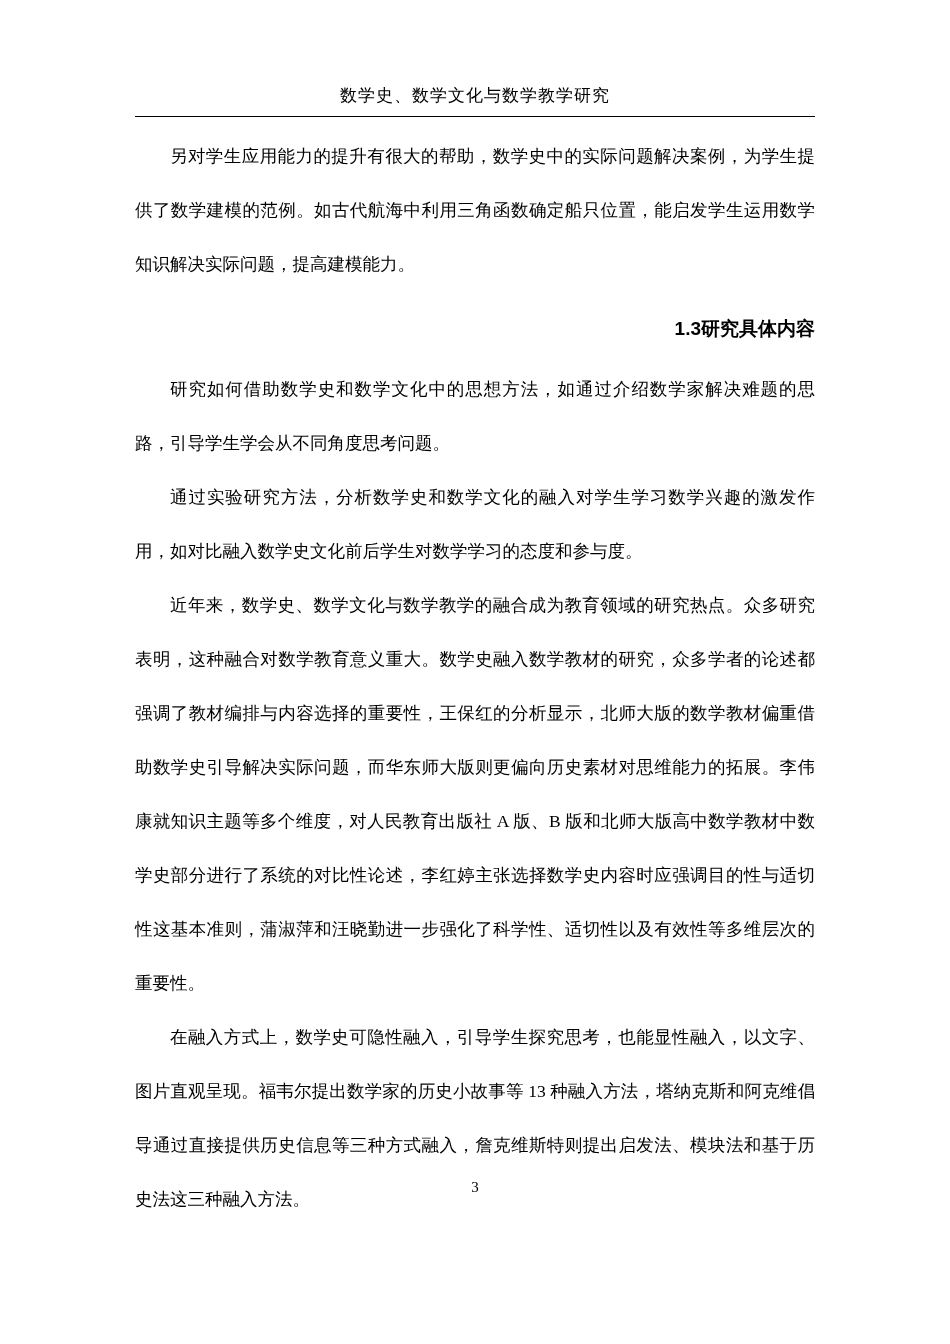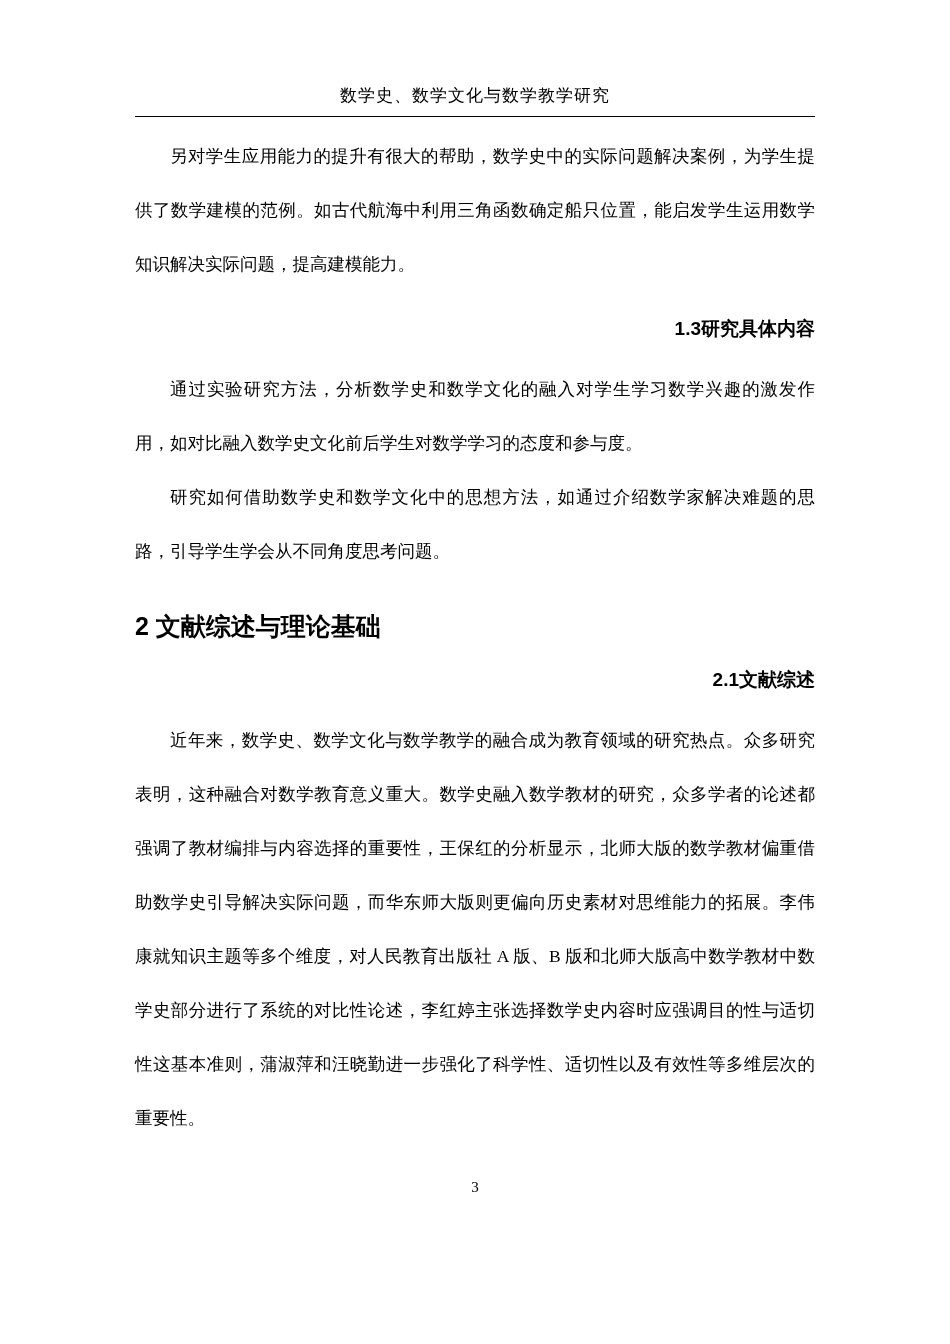--- a/index.html
+++ b/index.html
@@ -69,29 +69,28 @@
   <div class="header">
     <span>数学史、数学文化与数学教学研究</span>
   </div>
 
   <div class="content">
 
     <p class="body">另对学生应用能力的提升有很大的帮助，数学史中的实际问题解决案例，为学生提供了数学建模的范例。如古代航海中利用三角函数确定船只位置，能启发学生运用数学知识解决实际问题，提高建模能力。</p>
 
     <h3 class="section">1.3研究具体内容</h3>
 
+    <p class="body">研究如何借助数学史和数学文化中的思想方法，如通过介绍数学家解决难题的思路，引导学生学会从不同角度思考问题。</p>
+
     <p class="body">通过实验研究方法，分析数学史和数学文化的融入对学生学习数学兴趣的激发作用，如对比融入数学史文化前后学生对数学学习的态度和参与度。</p>
 
-    <p class="body">研究如何借助数学史和数学文化中的思想方法，如通过介绍数学家解决难题的思路，引导学生学会从不同角度思考问题。</p>
 
-    <h2 class="chapter">2 文献综述与理论基础</h2>
-
-    <h3 class="section">2.1文献综述</h3>
 
     <p class="body">近年来，数学史、数学文化与数学教学的融合成为教育领域的研究热点。众多研究表明，这种融合对数学教育意义重大。数学史融入数学教材的研究，众多学者的论述都强调了教材编排与内容选择的重要性，王保红的分析显示，北师大版的数学教材偏重借助数学史引导解决实际问题，而华东师大版则更偏向历史素材对思维能力的拓展。李伟康就知识主题等多个维度，对人民教育出版社 A 版、B 版和北师大版高中数学教材中数学史部分进行了系统的对比性论述，李红婷主张选择数学史内容时应强调目的性与适切性这基本准则，蒲淑萍和汪晓勤进一步强化了科学性、适切性以及有效性等多维层次的重要性。</p>
 
+    <p class="body">在融入方式上，数学史可隐性融入，引导学生探究思考，也能显性融入，以文字、图片直观呈现。福韦尔提出数学家的历史小故事等 13 种融入方法，塔纳克斯和阿克维倡导通过直接提供历史信息等三种方式融入，詹克维斯特则提出启发法、模块法和基于历史法这三种融入方法。</p>
 
 
   </div>
 
   <div class="page-number">3</div>
 
 </div>
 
 </body></html>

